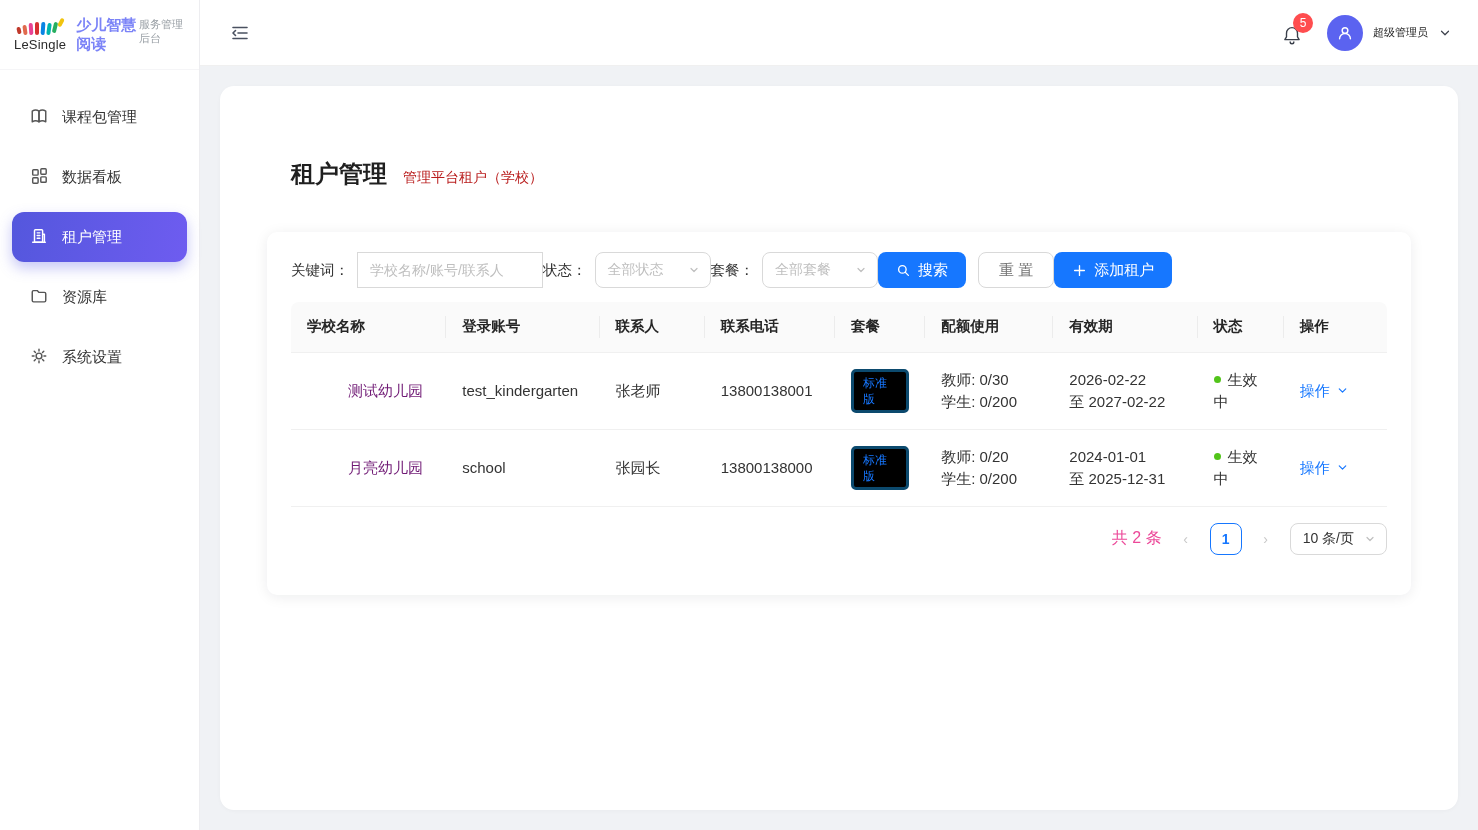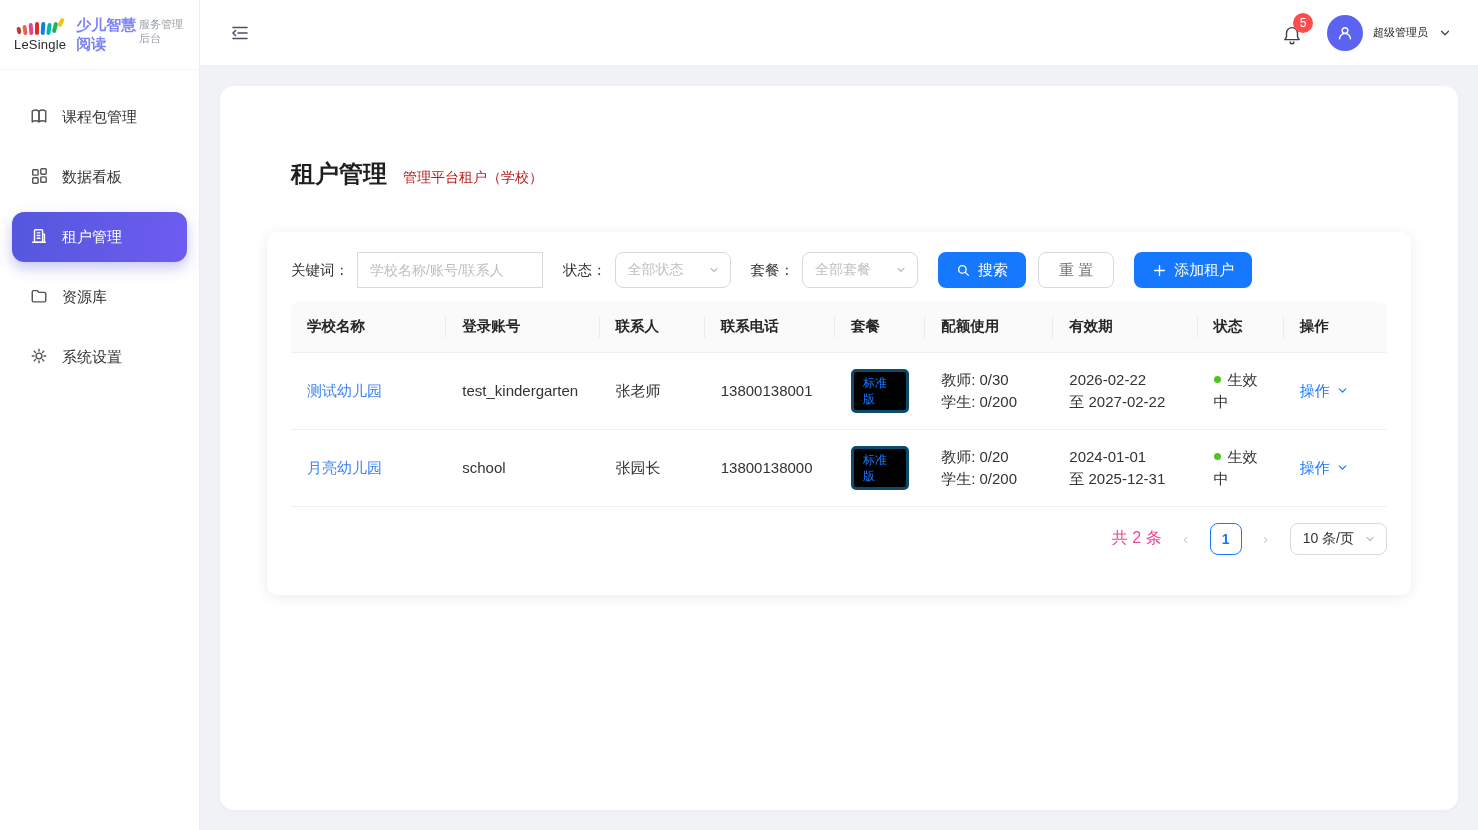--- a/index.html
+++ b/index.html
@@ -100,21 +100,21 @@
     padding:0 12px; font-size:14px; color:#333; outline:none;
     font-family:"Liberation Sans", sans-serif;
   }
   .f-input::placeholder { color:#bfbfbf; }
   .f-select {
     width:116px; height:36px; border:1px solid #d9d9d9; border-radius:8px;
     padding:0 10px 0 12px; font-size:14px; color:#bfbfbf;
     display:flex; align-items:center; justify-content:space-between; cursor:pointer;
     background:#fff;
   }
-  .gap20 { margin-left:20px; } .gap12 { margin-left:12px; }
+  .gap20 { } .gap12 { margin-left:12px; }
   .btn {
     height:36px; border-radius:8px; font-size:15px; border:none;
     display:inline-flex; align-items:center; justify-content:center; gap:7px;
     cursor:pointer; font-family:"Liberation Sans", sans-serif; white-space:nowrap;
   }
   .btn-primary { background:#1677ff; color:#fff; padding:0 18px; }
   .btn-default { background:#fff; color:#737373; border:1px solid #d9d9d9; padding:0 20px; }
 
   
   table.grid { width:100%; border-collapse:collapse; table-layout:fixed; margin-top:14px; }
@@ -125,21 +125,21 @@
   }
   .grid th:first-child { border-top-left-radius:8px; }
   .grid th:last-child { border-top-right-radius:8px; }
   .grid th:not(:last-child)::after {
     content:""; position:absolute; right:0; top:14px; width:1px; height:22px; background:#ececec;
   }
   .grid td {
     height:77px; padding:12px 16px; font-size:15px; color:#333;
     border-bottom:1px solid #f0f0f0; vertical-align:middle; line-height:22px;
   }
-  .link { color:#3b82f6; cursor:pointer; text-decoration:none; }
+  .link { color:#701a75; cursor:pointer; text-decoration:none;margin-left:41px; }
   .tag-plan {
     display:inline-block; padding:3px 9px; font-size:12px; color:#1677ff;
     background:#000000; border:3px solid #0c4a6e; border-radius:5px; line-height:16px;
   }
   .dot {
     display:inline-block; width:7px; height:7px; border-radius:50%;
     background:#52c41a; margin-right:7px; vertical-align:middle; position:relative; top:-1px;
   }
   .action-link { color:#1677ff; display:inline-flex; align-items:center; gap:6px; cursor:pointer; font-size:15px; }
 

